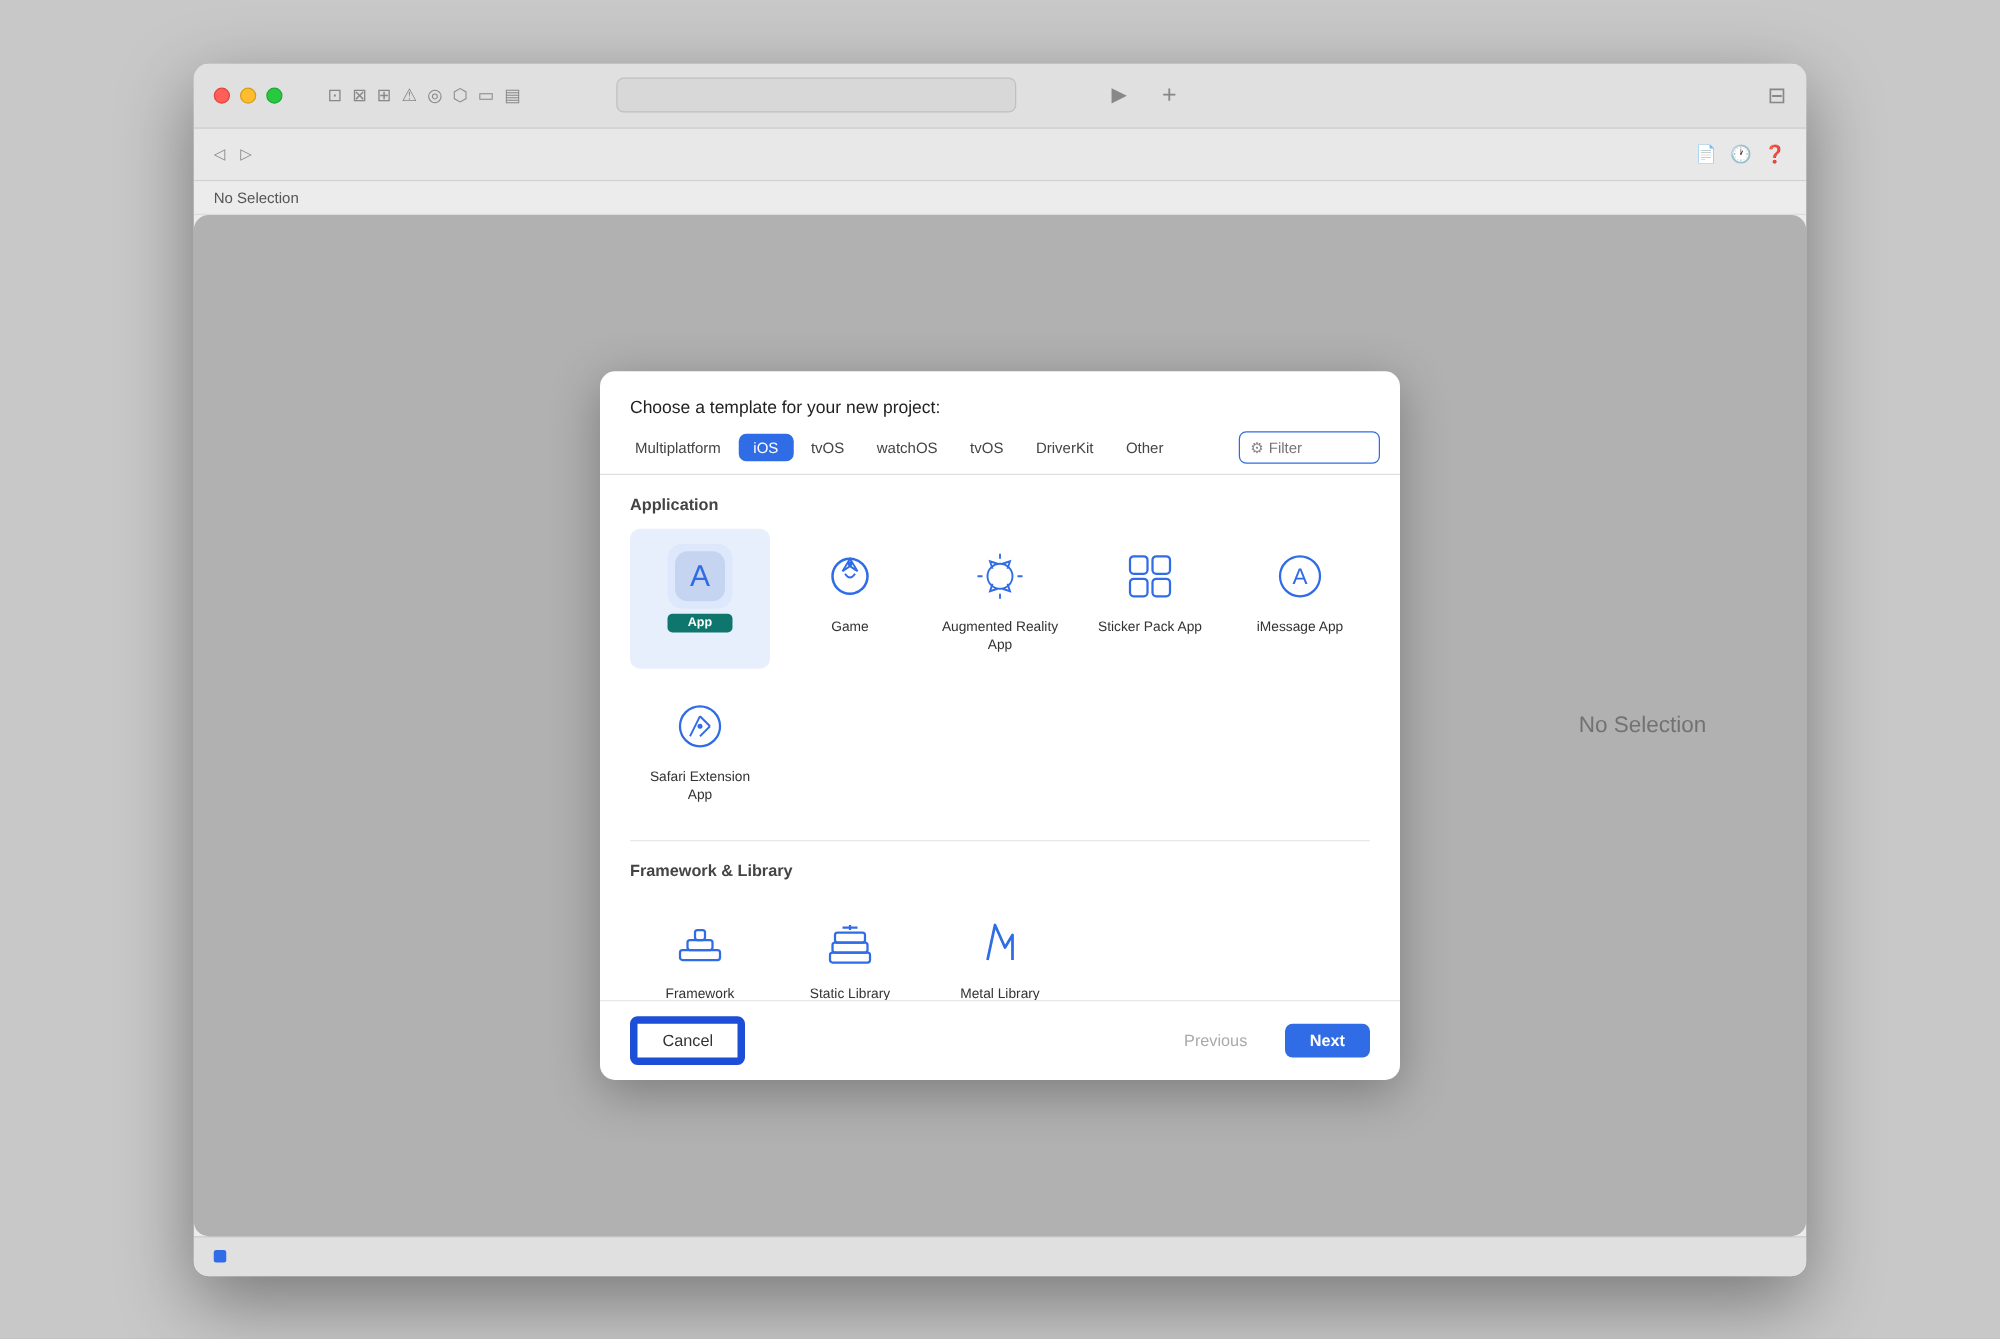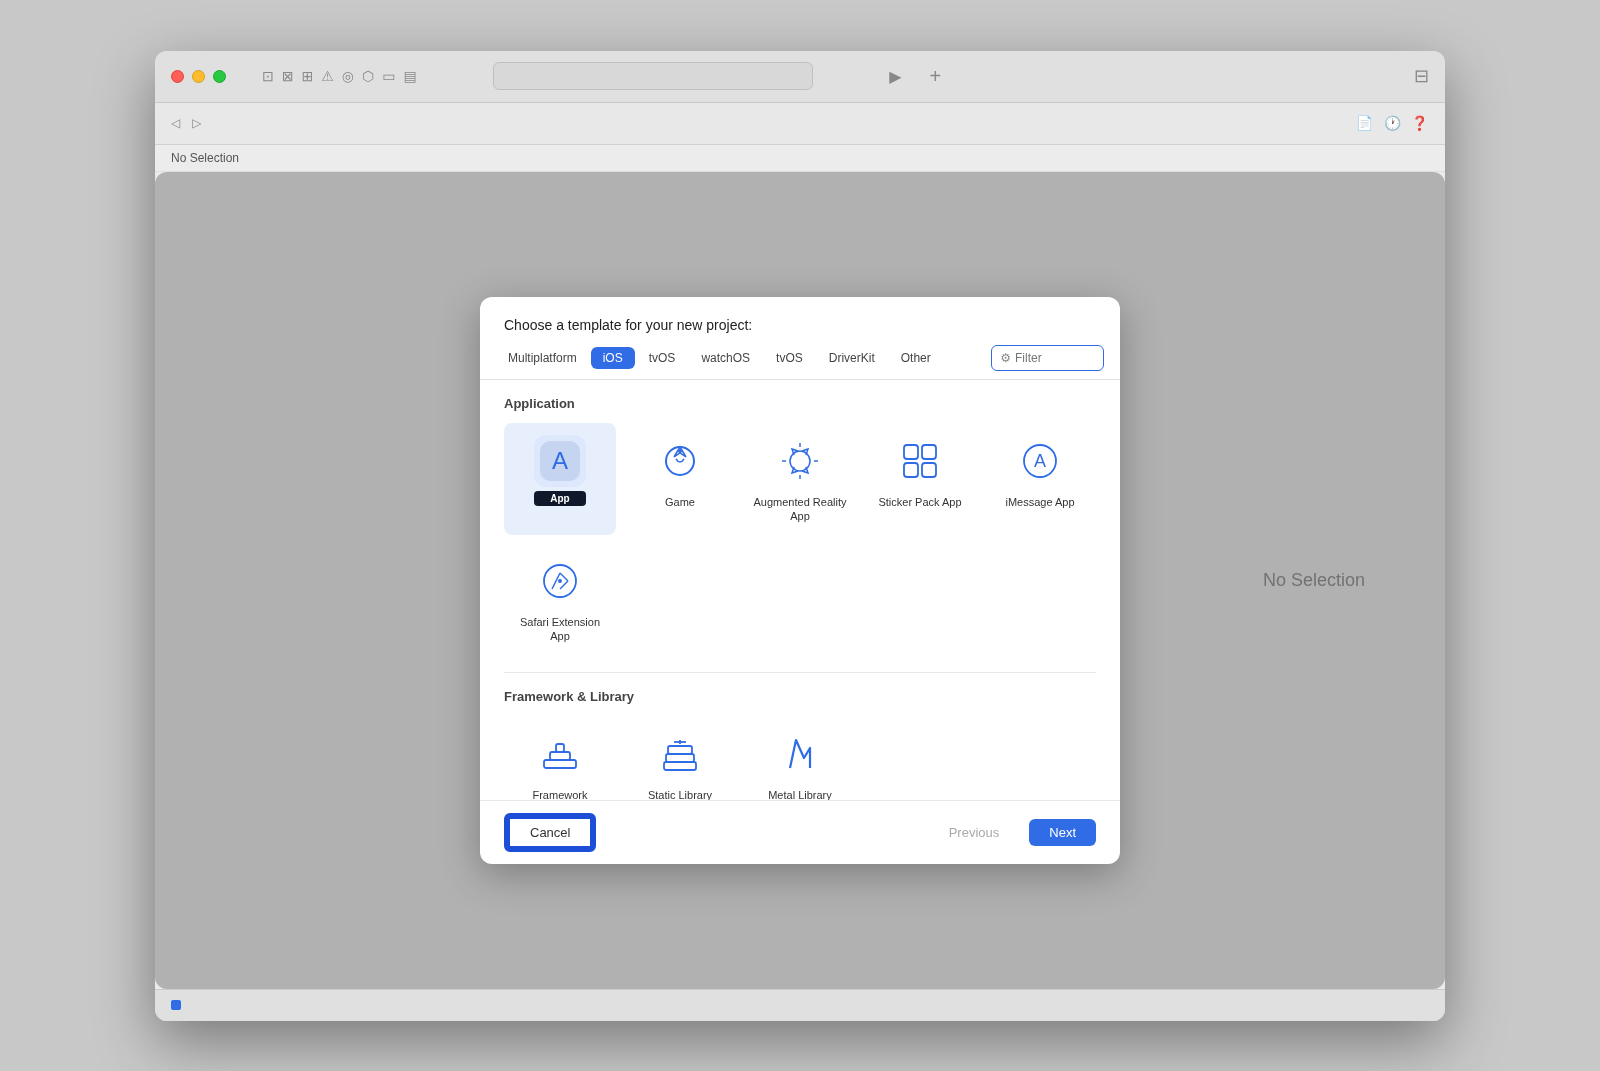--- a/index.html
+++ b/index.html
@@ -226,21 +226,21 @@
     }
 
     .template-label {
       font-size: 11px;
       color: #333;
       text-align: center;
       line-height: 1.3;
     }
 
     .app-badge {
-      background: #0f172a;
+      background: #0f766e;
       color: white;
       font-size: 10px;
       font-weight: 600;
       padding: 2px 16px;
       border-radius: 4px;
       margin-top: -4px;
     }
 
     .section-divider {
       border: none;
@@ -273,21 +273,21 @@
     .btn-secondary {
       background: transparent;
       border: none;
       color: #aaa;
       cursor: default;
     }
 
     .btn-primary {
       background: #2f6ce5;
       color: white;
-      font-weight: 400;
+      font-weight: 700;
     }
 
     
     svg { display: block; }
 
     
     .modal-body::-webkit-scrollbar { width: 6px; }
     .modal-body::-webkit-scrollbar-thumb { background: #ccc; border-radius: 3px; }
   </style>
 </head>

